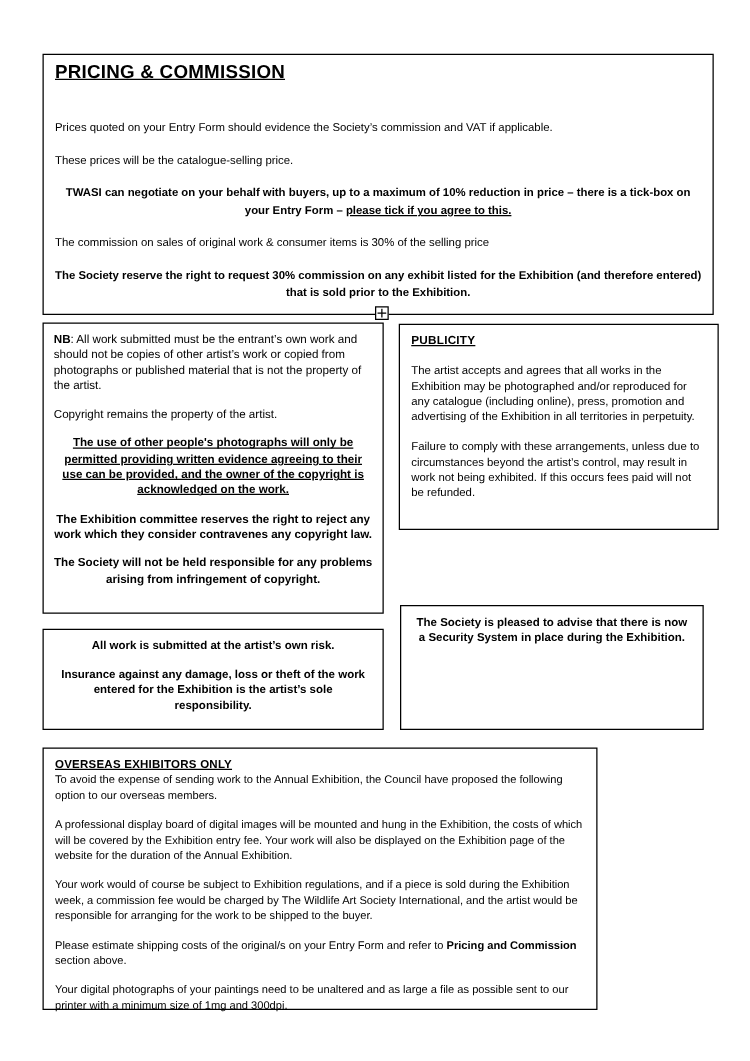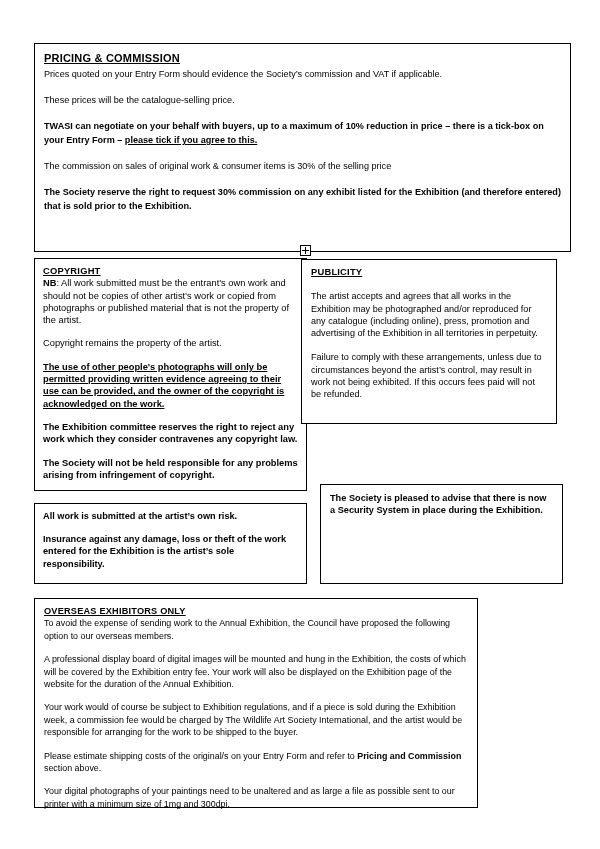--- a/index.html
+++ b/index.html
@@ -37,21 +37,21 @@
   
   #box-copyright {
     left: 34px;
     top: 258px;
     width: 273px;
     height: 233px;
     padding: 6px 8px 0 8px;
   }
   
   #box-publicity {
-    left: 301px;
+    left: 319px;
     top: 259px;
     width: 256px;
     height: 165px;
     padding: 6px 9px 0 9px;
   }
   
   #box-insurance {
     left: 34px;
     top: 503px;
     width: 273px;
@@ -81,25 +81,25 @@
   .heading {
     font-weight: bold;
     text-decoration: underline;
     margin: 0 0 9px 0;
     letter-spacing: 0.2px;
   }
   .heading.tight {
     margin-bottom: 0;
   }
   .u { text-decoration: underline; }
-  .b { font-weight: bold; }
+  .b { font-weight: bold; text-align: center; }
 
   
   #box-pricing  { font-size: 9.1px; line-height: 14px; }
-  #box-pricing .heading { font-size: 11px; margin-bottom: 2px; }
+  #box-pricing .heading { font-size: 15px; margin-bottom: 30px; }
   #box-pricing p { margin-bottom: 12px; }
 
   #box-copyright { font-size: 9.3px; line-height: 12.3px; }
   #box-copyright .heading { font-size: 9.4px; }
   #box-copyright p { margin-bottom: 11px; }
 
   #box-publicity { font-size: 9.1px; line-height: 12.3px; }
   #box-publicity .heading { font-size: 9.4px; margin-bottom: 12px; }
   #box-publicity p { margin-bottom: 12px; }
 
@@ -155,21 +155,20 @@
     <p>Prices quoted on your Entry Form should evidence the Society’s commission and VAT if applicable.</p>
     <p>These prices will be the catalogue-selling price.</p>
     <p class="b"><span>TWASI can negotiate on your behalf with buyers, up to a maximum of 10% reduction in price – there is a tick-box on your Entry Form – </span><span class="u">please tick if you agree to this.</span></p>
     <p>The commission on sales of original work &amp; consumer items is 30% of the selling price</p>
     <p class="b">The Society reserve the right to request 30% commission on any exhibit listed for the Exhibition (and therefore entered) that is sold prior to the Exhibition.</p>
   </div>
 
   <div id="anchor-handle"></div>
 
   <div class="box" id="box-copyright">
-    <div class="heading tight">COPYRIGHT</div>
     <p><span class="b">NB</span><span>: All work submitted must be the entrant’s own work and should not be copies of other artist’s work or copied from photographs or published material that is not the property of the artist.</span></p>
     <p>Copyright remains the property of the artist.</p>
     <p class="b u">The use of other people's photographs will only be permitted providing written evidence agreeing to their use can be provided, and the owner of the copyright is acknowledged on the work.</p>
     <p class="b">The Exhibition committee reserves the right to reject any work which they consider contravenes any copyright law.</p>
     <p class="b">The Society will not be held responsible for any problems arising from infringement of copyright.</p>
   </div>
 
   <div class="box" id="box-publicity">
     <div class="heading">PUBLICITY</div>
     <p>The artist accepts and agrees that all works in the Exhibition may be photographed and/or reproduced for any catalogue (including online), press, promotion and advertising of the Exhibition in all territories in perpetuity.</p>

